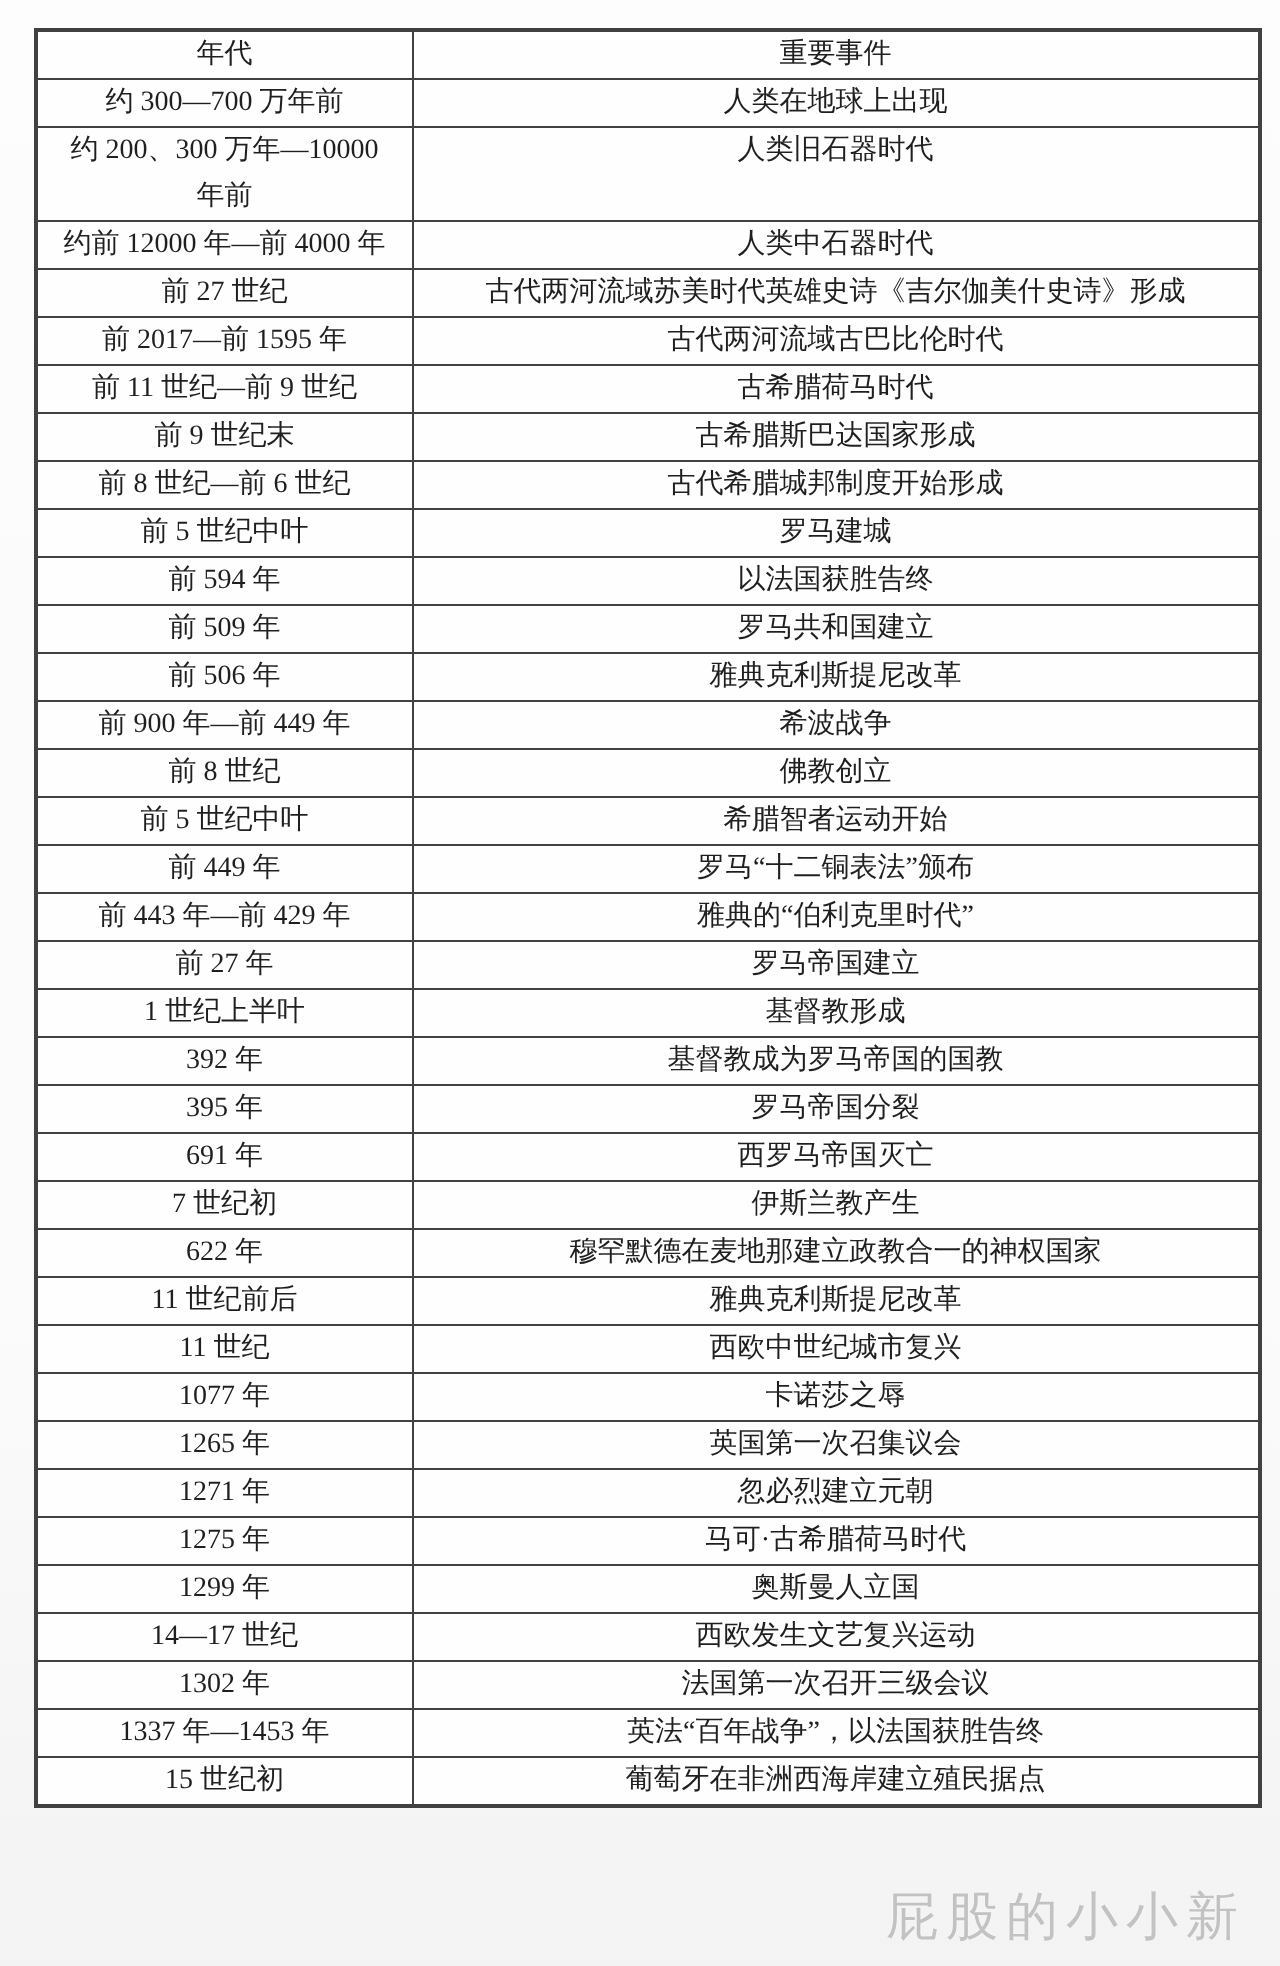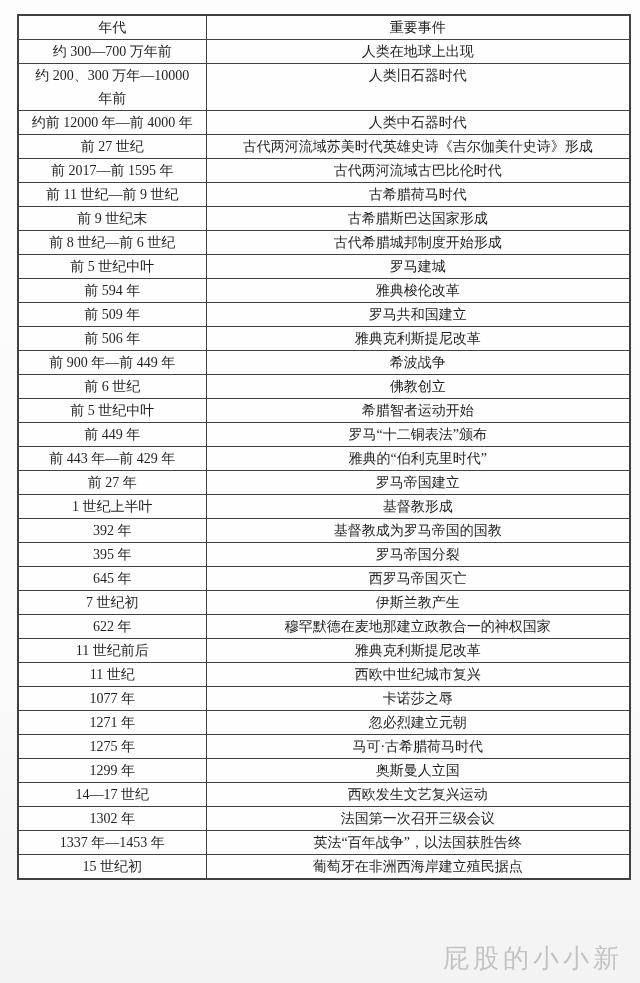--- a/index.html
+++ b/index.html
@@ -111,36 +111,36 @@
         <tr>
           <td>前 8 世纪—前 6 世纪</td>
           <td>古代希腊城邦制度开始形成</td>
         </tr>
         <tr>
           <td>前 5 世纪中叶</td>
           <td>罗马建城</td>
         </tr>
         <tr>
           <td>前 594 年</td>
-          <td>雅典梭伦改革</td>
+          <td>以法国获胜告终</td>
         </tr>
         <tr>
           <td>前 509 年</td>
           <td>罗马共和国建立</td>
         </tr>
         <tr>
           <td>前 506 年</td>
           <td>雅典克利斯提尼改革</td>
         </tr>
         <tr>
           <td>前 900 年—前 449 年</td>
           <td>希波战争</td>
         </tr>
         <tr>
-          <td>前 6 世纪</td>
+          <td>前 8 世纪</td>
           <td>佛教创立</td>
         </tr>
         <tr>
           <td>前 5 世纪中叶</td>
           <td>希腊智者运动开始</td>
         </tr>
         <tr>
           <td>前 449 年</td>
           <td>罗马“十二铜表法”颁布</td>
         </tr>
@@ -158,21 +158,21 @@
         </tr>
         <tr>
           <td>392 年</td>
           <td>基督教成为罗马帝国的国教</td>
         </tr>
         <tr>
           <td>395 年</td>
           <td>罗马帝国分裂</td>
         </tr>
         <tr>
-          <td>645 年</td>
+          <td>691 年</td>
           <td>西罗马帝国灭亡</td>
         </tr>
         <tr>
           <td>7 世纪初</td>
           <td>伊斯兰教产生</td>
         </tr>
         <tr>
           <td>622 年</td>
           <td>穆罕默德在麦地那建立政教合一的神权国家</td>
         </tr>
@@ -182,20 +182,24 @@
         </tr>
         <tr>
           <td>11 世纪</td>
           <td>西欧中世纪城市复兴</td>
         </tr>
         <tr>
           <td>1077 年</td>
           <td>卡诺莎之辱</td>
         </tr>
         <tr>
+          <td>1265 年</td>
+          <td>英国第一次召集议会</td>
+        </tr>
+        <tr>
           <td>1271 年</td>
           <td>忽必烈建立元朝</td>
         </tr>
         <tr>
           <td>1275 年</td>
           <td>马可·古希腊荷马时代</td>
         </tr>
         <tr>
           <td>1299 年</td>
           <td>奥斯曼人立国</td>

